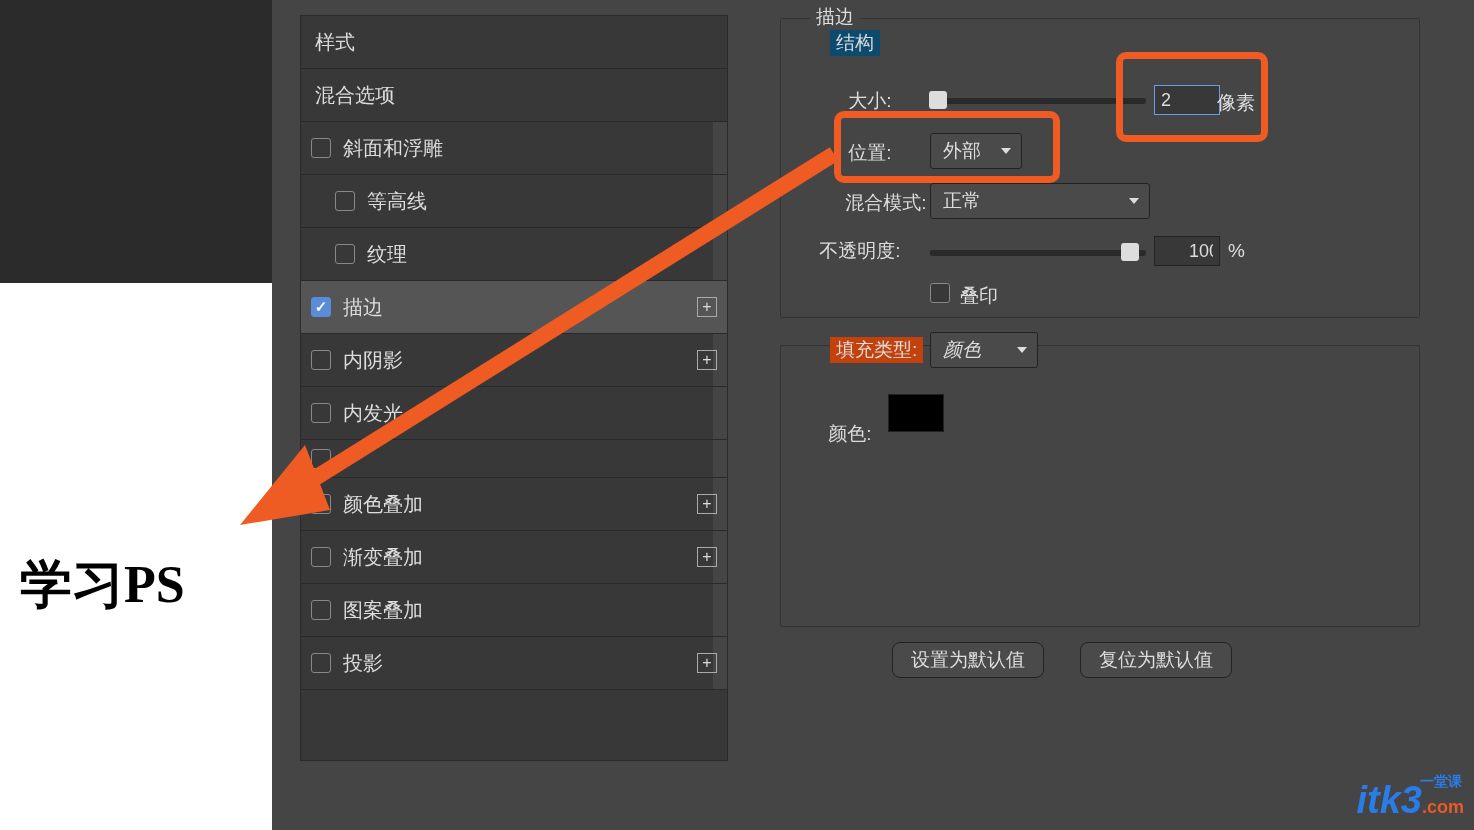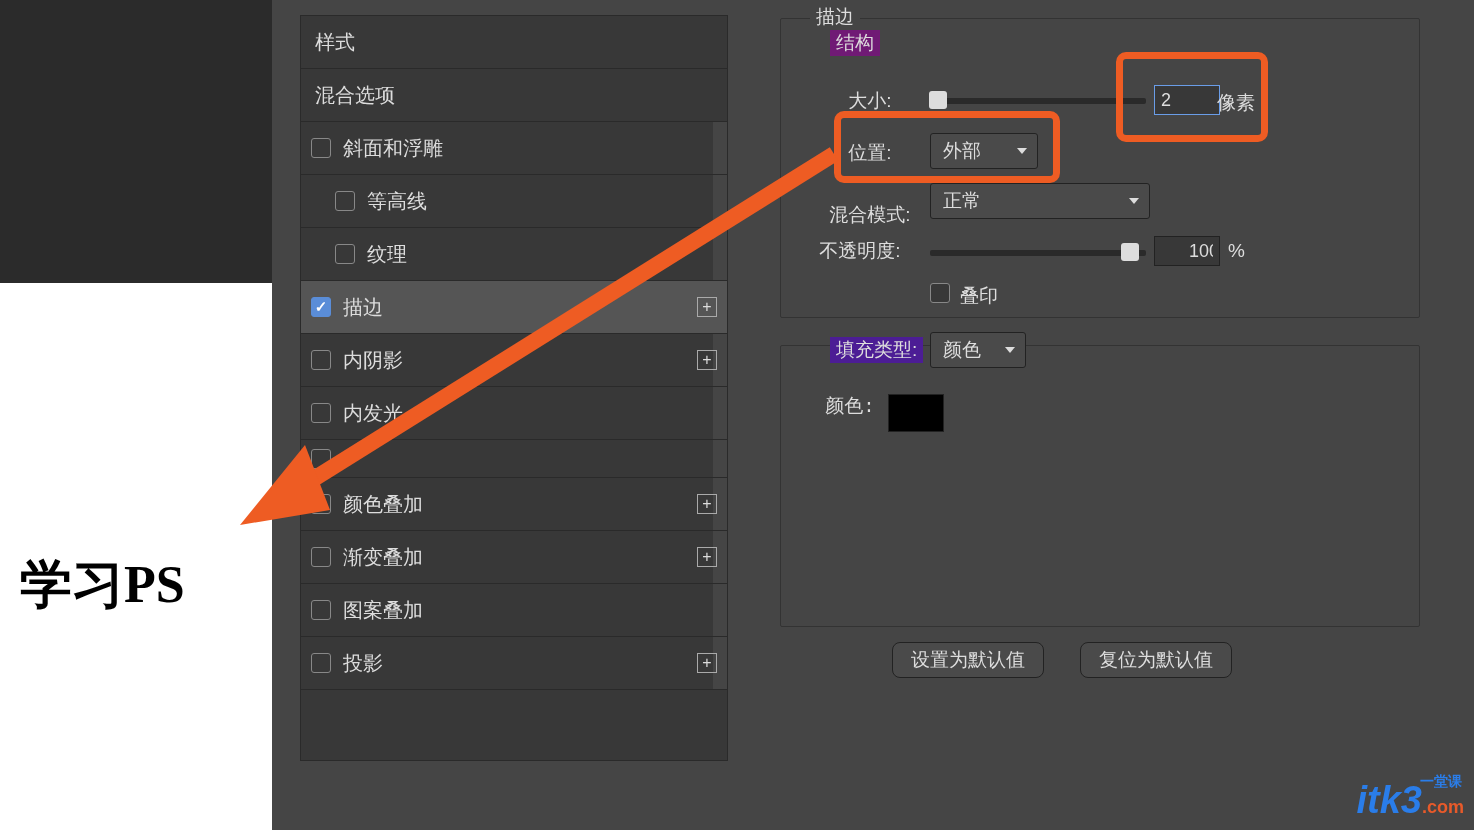--- a/index.html
+++ b/index.html
@@ -132,56 +132,56 @@
 
     <div class="style-row header" style="height:70px;border-bottom:none;"></div>
   </div>
 
   <div class="right-panel">
 
     <div class="fieldset-border" style="left:0;top:18px;width:640px;height:300px;"></div>
     <div class="fieldset-border" style="left:0;top:345px;width:640px;height:282px;"></div>
 
     <div class="section-title" style="left:30px;top:4px;background:#454545;padding:0 6px;">描边</div>
-    <div class="section-title" style="left:50px;top:30px;background:#701a75;padding:0 6px;">结构</div>
+    <div class="section-title" style="left:50px;top:30px;background:#0c4a6e;padding:0 6px;">结构</div>
 
     <div class="label" style="left:40px;top:88px;width:100px;">大小:</div>
     <div class="slider-track" style="left:150px;top:98px;width:216px;"></div>
     <div class="slider-thumb" style="left:158px;top:100px;"></div>
     <input class="num-input" style="left: 374px; top: 85px;" value="2">
     <div class="label" style="left:437px;top:90px;width:50px;text-align:left;">像素</div>
 
     <div class="label" style="left:40px;top:140px;width:100px;">位置:</div>
-    <div class="dropdown" style="left:150px;top:133px;width:108px;">
+    <div class="dropdown" style="left:150px;top:133px;width:92px;">
       <span>外部</span>
       <span class="caret"></span>
     </div>
 
-    <div class="label" style="left:40px;top:190px;width:100px;margin-top:12px;">混合模式:</div>
+    <div class="label" style="left:56px;top:190px;width:100px;">混合模式:</div>
     <div class="dropdown" style="left:150px;top:183px;width:220px;">
       <span>正常</span>
       <span class="caret"></span>
     </div>
 
     <div class="label" style="left:20px;top:238px;width:120px;">不透明度:</div>
     <div class="slider-track" style="left:150px;top:250px;width:216px;"></div>
     <div class="slider-thumb" style="left:350px;top:252px;"></div>
     <input class="num-input plain" style="left: 374px; top: 236px;" value="100">
     <div class="label" style="left:448px;top:240px;width:30px;text-align:left;">%</div>
 
     <div class="chk2" style="left:150px;top:283px;"></div>
     <div class="label" style="left:180px;top:283px;width:60px;text-align:left;">叠印</div>
 
-    <div class="section-title" style="left:50px;top:337px;background:#4c1d95;padding:0 6px;">填充类型:</div>
-    <div class="dropdown" style="left:150px;top:332px;width:96px;">
+    <div class="section-title" style="left:50px;top:337px;background:#c2410c;padding:0 6px;">填充类型:</div>
+    <div class="dropdown" style="left:150px;top:332px;width:108px;font-style:italic;">
       <span>颜色</span>
       <span class="caret"></span>
     </div>
 
-    <div class="label" style="left:40px;top:393px;width:60px;font-family:Liberation Mono, monospace;">颜色:</div>
+    <div class="label" style="left:40px;top:421px;width:60px;">颜色:</div>
     <div class="swatch" style="left:108px;top:394px;"></div>
 
     <div class="btn" style="left:112px;top:642px;">
       <span>设置为默认值</span>
     </div>
     <div class="btn" style="left:300px;top:642px;">
       <span>复位为默认值</span>
     </div>
   </div>
 </div>

